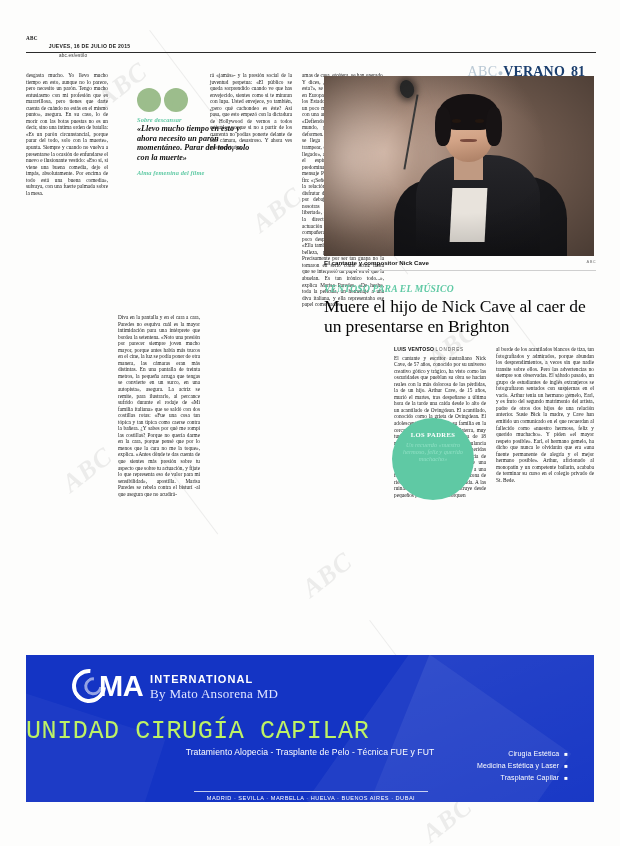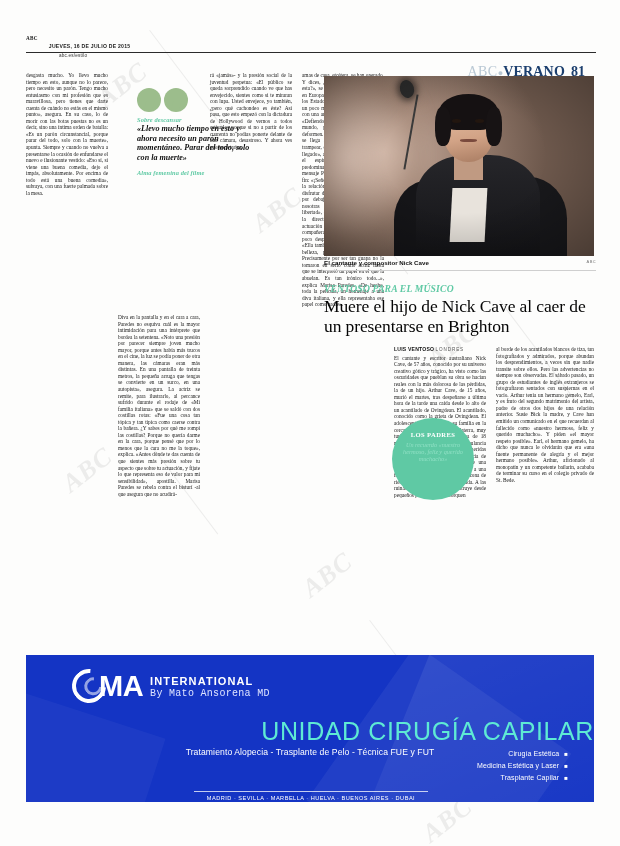--- a/index.html
+++ b/index.html
@@ -372,42 +372,42 @@
     line-height: 30px;
   }
   #ad-logo-text { margin-left: 7px; padding-top: 2px; }
   .logo-intl {
     font-family: "Liberation Sans", sans-serif;
     font-weight: bold; font-size: 11px;
     color: #ffffff; letter-spacing: 1.1px;
     line-height: 12px;
   }
   .logo-by {
-    font-family: Liberation Mono, monospace;
-    font-size: 10px; color: #dfe4ff;
+    font-family: Liberation Serif, serif;
+    font-size: 13px; color: #dfe4ff;
     letter-spacing: .3px; margin-top: 1px;
   }
   #ad-address {
     position: absolute; right: 26px; top: 18px;
     text-align: right;
   }
   .ad-addr1 {
     font-family: "Liberation Sans", sans-serif;
     font-size: 9.4px; color: #ffffff; letter-spacing: .2px;
   }
   .ad-addr2 {
     font-family: "Liberation Sans", sans-serif;
     font-size: 6.4px; color: #e2e6ff; letter-spacing: .1px;
     margin-top: 3px;
   }
   #ad-title {
     position: absolute; left: 0; right: 0; top: 62px;
-    text-align: right;
-    font-family: Liberation Sans, sans-serif;
-    font-size: 25px; color: #5eead4;
+    text-align: left;
+    font-family: Liberation Mono, monospace;
+    font-size: 25px; color: #bef264;
     letter-spacing: .6px;
     font-weight: normal;
   }
   #ad-sub {
     position: absolute; left: 0; right: 0; top: 92px;
     text-align: center;
     font-family: "Liberation Sans", sans-serif;
     font-size: 8.6px; color: #ffffff;
     letter-spacing: .1px;
   }

